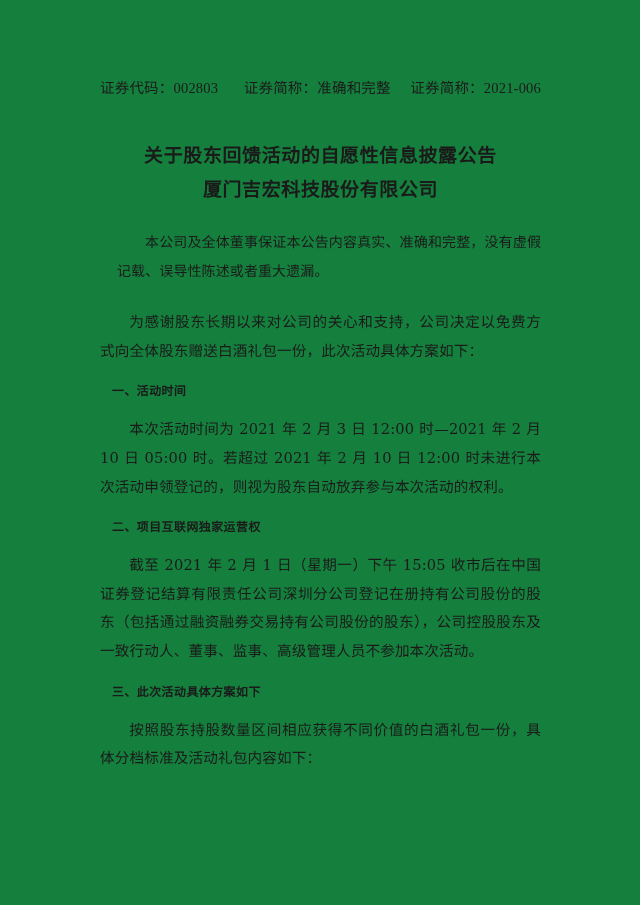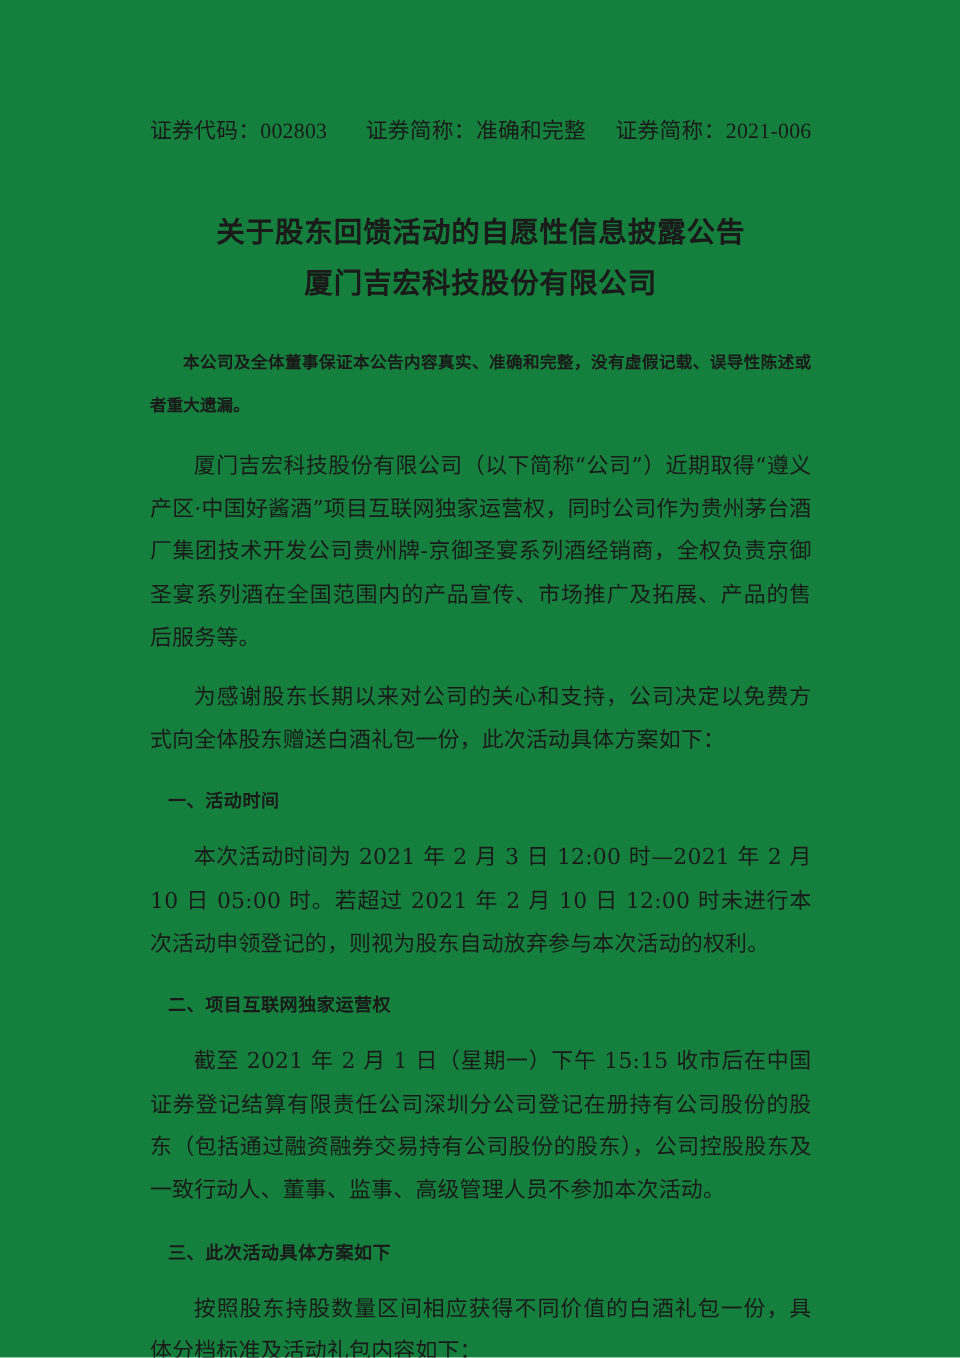--- a/index.html
+++ b/index.html
@@ -72,23 +72,24 @@
     margin: 0 0 0 0;
     font-size: 14.6px;
     line-height: 28.6px;
     text-align: justify;
     text-justify: inter-ideograph;
     text-indent: 2em;
     letter-spacing: 0.15px;
   }
   p.para.disclaimer {
     font-family: "DejaVu Sans", "Liberation Sans", sans-serif;
-    font-weight: bold;
-    font-size: 11px;
+    font-weight: normal;
+    font-size: 14px;
     letter-spacing: 0.1px;
+    margin-left: 17px;
   }
 
   
   .gap-disclaimer { height: 12px; }
   .gap-para { height: 11px; }
   .gap-before-head { height: 13px; }
   .gap-after-head { height: 10px; }
 
   
   h2.section-head {
@@ -117,34 +118,33 @@
     </div>
 
     <div class="doc-title">
       <span class="title-line">关于股东回馈活动的自愿性信息披露公告</span>
       <span class="title-line">厦门吉宏科技股份有限公司</span>
     </div>
 
     <p class="para disclaimer">本公司及全体董事保证本公告内容真实、准确和完整，没有虚假记载、误导性陈述或者重大遗漏。</p>
     <div class="gap-disclaimer"></div>
 
-    <p class="para">厦门吉宏科技股份有限公司（以下简称“公司”）近期取得“遵义产区·中国好酱酒”项目互联网独家运营权，同时公司作为贵州茅台酒厂集团技术开发公司贵州牌-京御圣宴系列酒经销商，全权负责京御圣宴系列酒在全国范围内的产品宣传、市场推广及拓展、产品的售后服务等。</p>
     <div class="gap-para"></div>
 
     <p class="para">为感谢股东长期以来对公司的关心和支持，公司决定以免费方式向全体股东赠送白酒礼包一份，此次活动具体方案如下：</p>
     <div class="gap-before-head"></div>
 
     <h2 class="section-head">一、活动时间</h2>
     <div class="gap-after-head"></div>
     <p class="para">本次活动时间为 2021 年 2 月 3 日 12:00 时—2021 年 2 月 10 日 05:00 时。若超过 2021 年 2 月 10 日 12:00 时未进行本次活动申领登记的，则视为股东自动放弃参与本次活动的权利。</p>
     <div class="gap-before-head"></div>
 
     <h2 class="section-head">二、项目互联网独家运营权</h2>
     <div class="gap-after-head"></div>
-    <p class="para">截至 2021 年 2 月 1 日（星期一）下午 15:15 收市后在中国证券登记结算有限责任公司深圳分公司登记在册持有公司股份的股东（包括通过融资融券交易持有公司股份的股东），公司控股股东及一致行动人、董事、监事、高级管理人员不参加本次活动。</p>
+    <p class="para">截至 2021 年 2 月 1 日（星期一）下午 15:05 收市后在中国证券登记结算有限责任公司深圳分公司登记在册持有公司股份的股东（包括通过融资融券交易持有公司股份的股东），公司控股股东及一致行动人、董事、监事、高级管理人员不参加本次活动。</p>
     <div class="gap-before-head"></div>
 
     <h2 class="section-head">三、此次活动具体方案如下</h2>
     <div class="gap-after-head"></div>
     <p class="para">按照股东持股数量区间相应获得不同价值的白酒礼包一份，具体分档标准及活动礼包内容如下：</p>
 
   </div>
 </div>
 
 </body></html>

